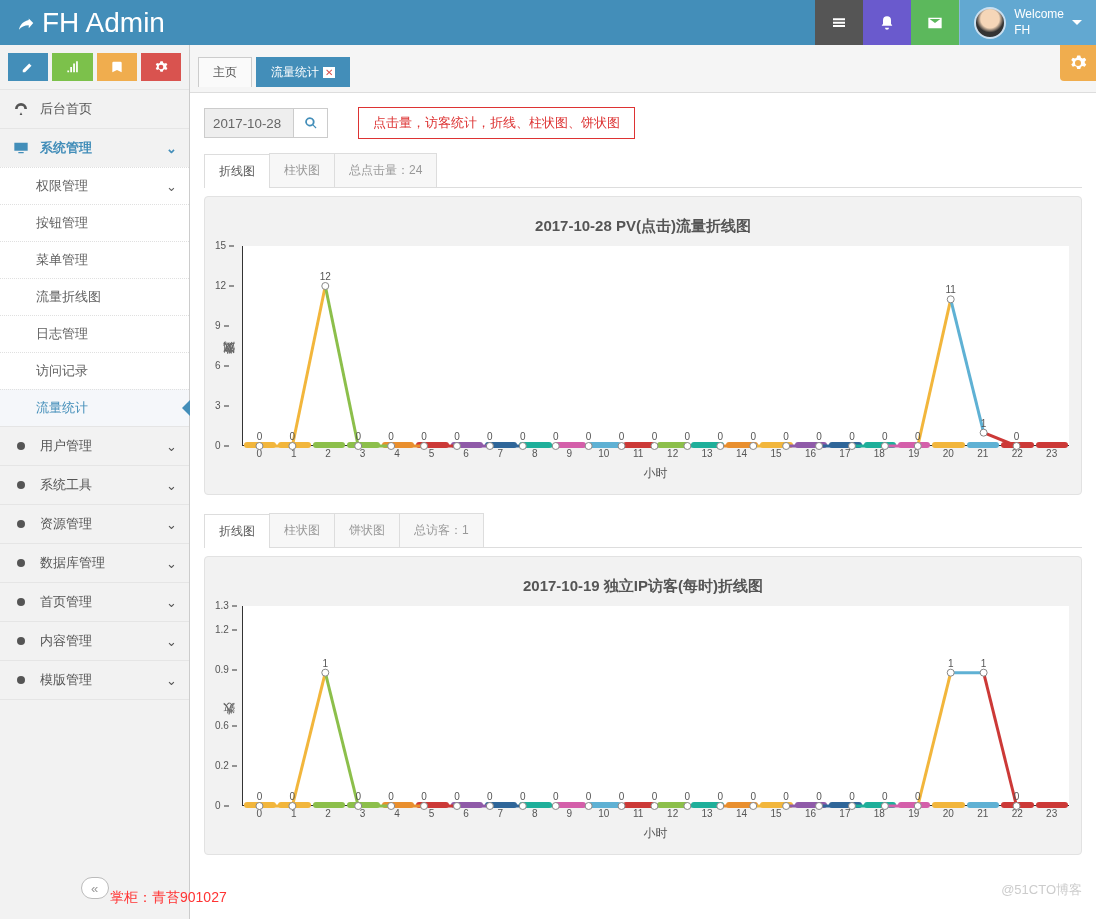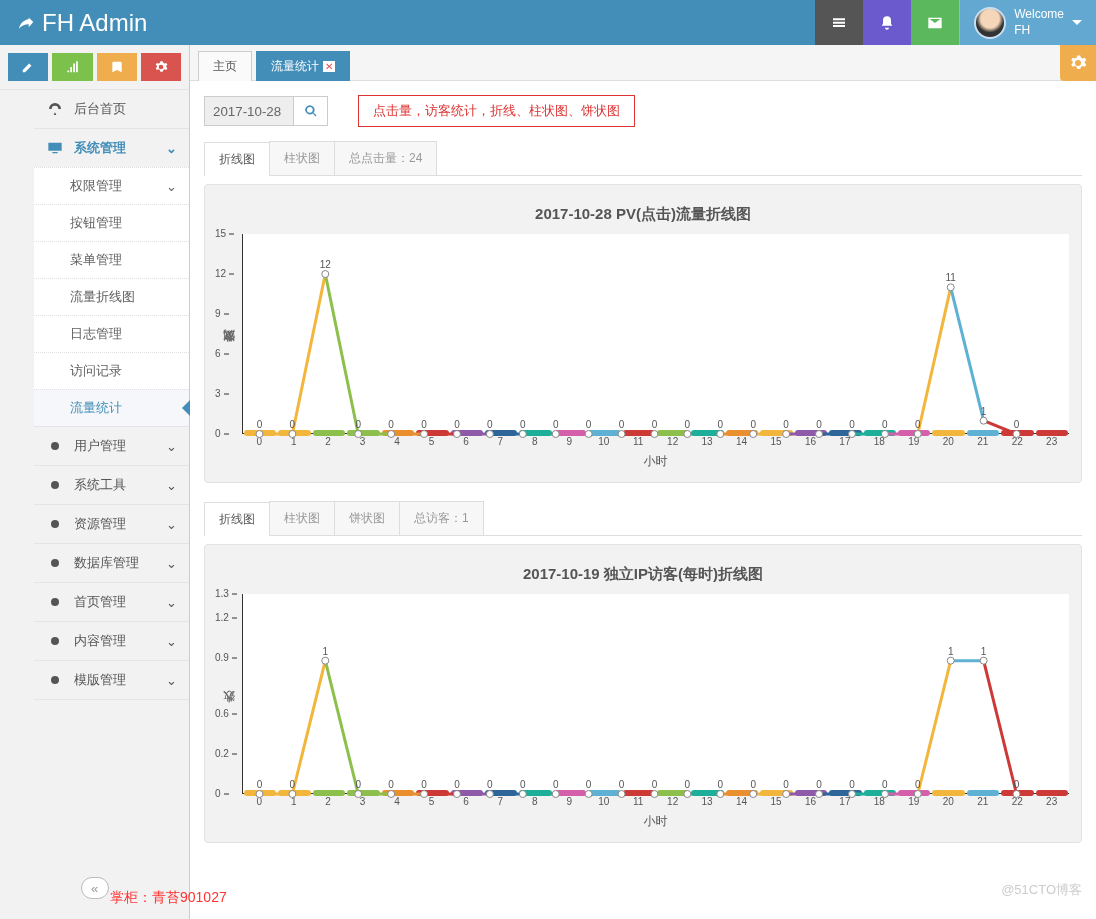--- a/index.html
+++ b/index.html
@@ -1,54 +1,54 @@
 <!DOCTYPE html>
 <html><head>
 <meta charset="utf-8">
 <style>
   * { box-sizing: border-box; margin: 0; padding: 0; }
   body { font-family: "Helvetica Neue", Arial, "Microsoft YaHei", sans-serif; font-size: 13px; color: #555; background: #f5f5f5; }
 
   .navbar { display: flex; align-items: center; background: #438eb9; height: 45px; color: #fff; }
-  .brand { display: flex; align-items: center; gap: 8px; padding: 0 16px; font-size: 24px; flex: 1; }
+  .brand { display: flex; align-items: center; gap: 8px; padding: 0 16px; font-size: 28px; flex: 1; }
   .brand svg { width: 18px; height: 18px; fill: #fff; }
   .nav-right { display: flex; align-items: stretch; height: 100%; }
   .nav-btn { width: 48px; display: flex; align-items: center; justify-content: center; background: #555; cursor: pointer; }
   .nav-btn.purple { background: #6a5acd; }
   .nav-btn.green { background: #5cb85c; }
   .nav-btn svg { width: 16px; height: 16px; fill: #fff; }
   .user-box { display: flex; align-items: center; gap: 8px; padding: 0 14px; background: #62a8d1; border-left: 1px solid #8ab9dc; font-size: 12px; line-height: 1.3; }
   .avatar { width: 32px; height: 32px; border-radius: 50%; border: 2px solid #c9dff0; background: radial-gradient(circle at 50% 35%, #f5d6b8 40%, #333 60%); }
   .caret { border: 5px solid transparent; border-top-color: #fff; margin-top: 5px; }
 
   .layout { display: flex; height: calc(919px - 45px); }
   .sidebar { width: 190px; background: #f2f2f2; border-right: 1px solid #ccc; position: relative; }
   .quick-btns { display: flex; gap: 4px; padding: 8px; border-bottom: 1px solid #e5e5e5; }
   .qbtn { flex: 1; height: 28px; display: flex; align-items: center; justify-content: center; color: #fff; }
   .qbtn svg { width: 14px; height: 14px; fill: #fff; }
   .qbtn.blue { background: #438eb9; }
   .qbtn.green { background: #7cc14b; }
   .qbtn.orange { background: #f0ad4e; }
   .qbtn.red { background: #d9534f; }
 
-  .menu { list-style: none; margin-left: 34px; }
+  .menu { list-style: none; }
   .menu > li { border-bottom: 1px solid #e5e5e5; }
   .menu-item { display: flex; align-items: center; gap: 10px; padding: 10px 12px; cursor: pointer; color: #555; position: relative; }
   .menu-item.active { color: #438eb9; font-weight: bold; }
   .menu-item .micon { width: 18px; display: flex; justify-content: center; }
   .menu-item .micon svg { width: 16px; height: 16px; fill: currentColor; }
   .menu-item .arrow { margin-left: auto; }
   .submenu { list-style: none; background: #fff; }
   .submenu li { padding: 9px 12px 9px 36px; border-top: 1px dotted #e0e0e0; cursor: pointer; color:#616161; display:flex; align-items:center; gap:8px; position:relative; }
   .submenu li.sel { color: #438eb9; background: #f5f7fa; }
   .submenu li.sel::after { content:""; position:absolute; right:-1px; top:50%; margin-top:-8px; border:8px solid transparent; border-right-color:#438eb9; }
   .collapse-handle { position:absolute; left:50%; transform:translateX(-50%); bottom:20px; width:28px; height:22px; border:1px solid #bbb; border-radius:12px; display:flex; align-items:center; justify-content:center; color:#999; background:#fff; cursor:pointer; }
 
   .main { flex: 1; display: flex; flex-direction: column; background: #fff; }
-  .tabbar { display: flex; align-items: center; background: #f5f5f5; border-bottom: 1px solid #ddd; padding: 6px 8px 0 8px; height: 36px; position: relative; }
+  .tabbar { display: flex; align-items: center; background: #f5f5f5; border-bottom: 1px solid #ddd; padding: 6px 8px 0 8px; height: 48px; position: relative; }
   .tab { padding: 6px 14px; border: 1px solid #ccc; border-bottom: none; background: #fafafa; margin-right: 4px; font-size: 12px; cursor: pointer; }
   .tab.active { background: #438eb9; color: #fff; border-color: #438eb9; }
   .tab .close { color: #d9534f; margin-left: 4px; background:#fff; padding:0 2px; font-size:10px; }
   .settings-cog { position:absolute; right:0; top:0; width:36px; height:36px; background:#f0ad4e; color:#fff; display:flex; align-items:center; justify-content:center; cursor:pointer; border-bottom-left-radius:4px; }
   .settings-cog svg{ width:18px; height:18px; fill:#fff;}
 
   .content { padding: 14px; overflow: auto; flex: 1; position: relative; }
   .date-row { display: flex; align-items: center; gap: 0; margin-bottom: 14px; }
   .date-input { width: 90px; height: 30px; border: 1px solid #ccc; background: #eee; padding: 0 8px; color: #666; }
   .search-btn { width: 34px; height: 30px; border: 1px solid #ccc; border-left: none; background: #fff; display: flex; align-items: center; justify-content: center; cursor: pointer; color: #438eb9; }

